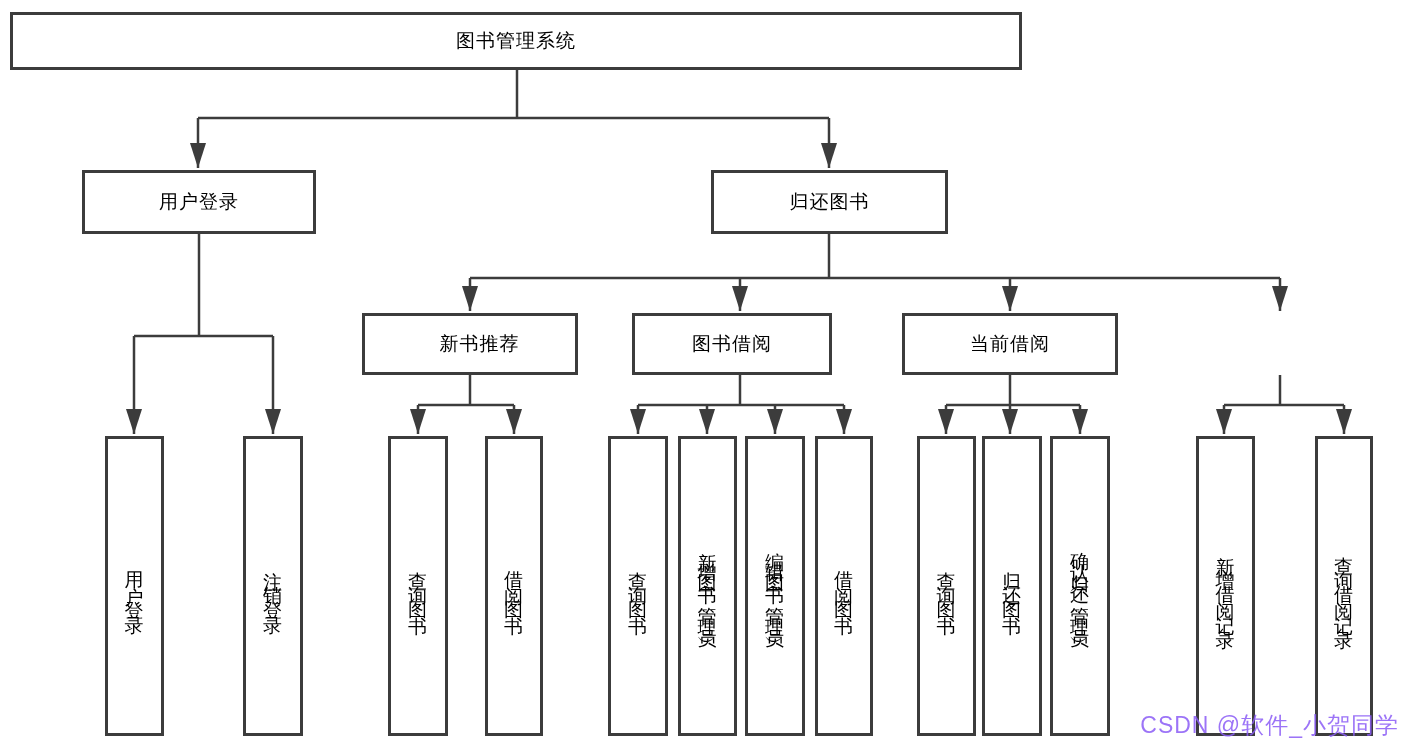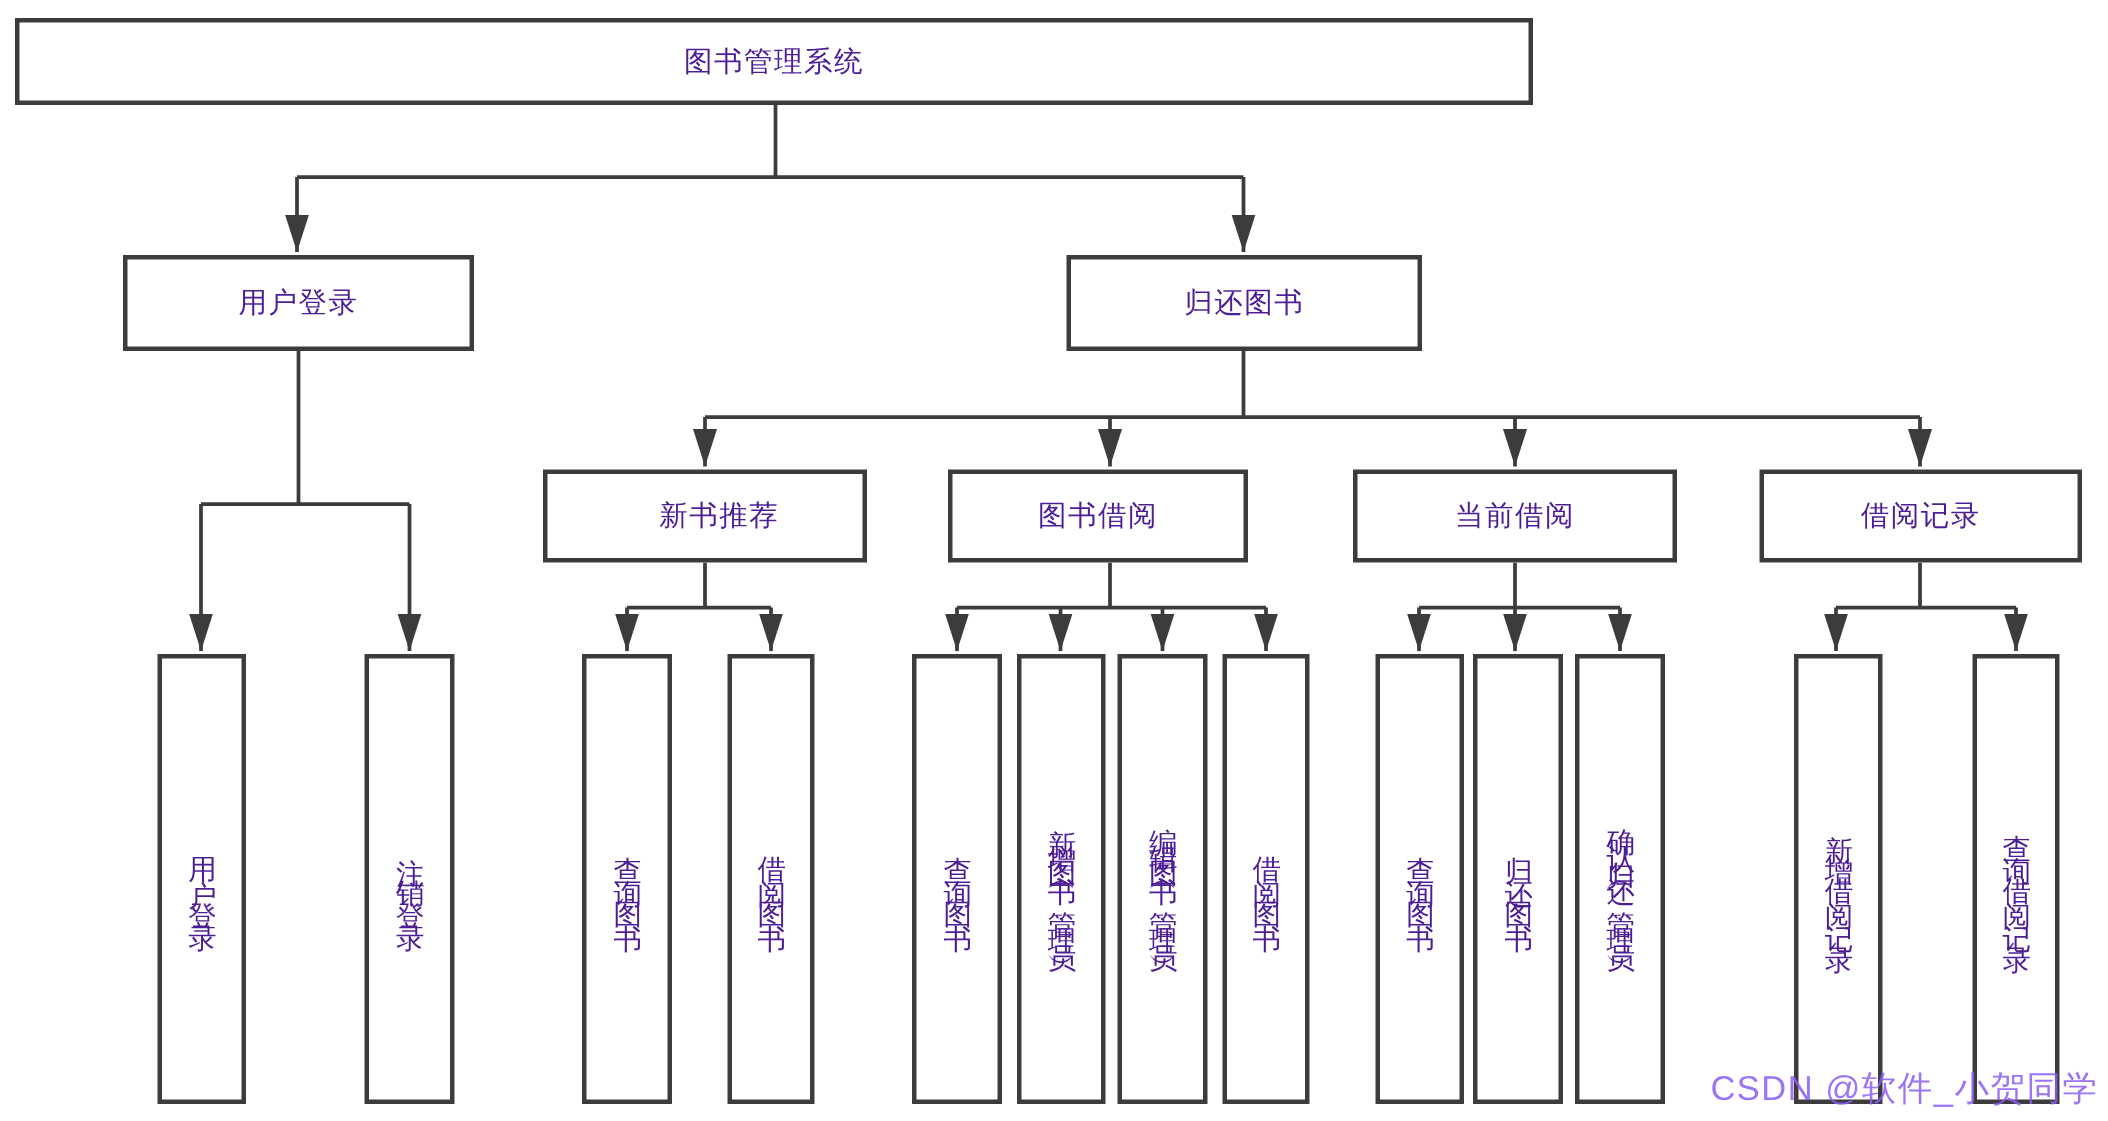--- a/index.html
+++ b/index.html
@@ -9,21 +9,21 @@
     background:#ffffff;
     font-family:"Liberation Sans",sans-serif;
     overflow:hidden;
   }
   #wires{position:absolute;left:0;top:0;z-index:1;}
   .box{
     position:absolute;
     box-sizing:border-box;
     border:3px solid #3c3c3c;
     background:#ffffff;
-    color:#4c1d95;
+    color:#000000;
     display:flex;
     align-items:center;
     justify-content:center;
     z-index:2;
   }
   .h-box{font-size:19px;letter-spacing:1px;}
   .root-box{font-size:19px;}
   .v-box{
     font-size:19px;
   }
@@ -114,23 +114,20 @@
 
   <div class="box h-box" style="left:362px;top:313px;width:216px;height:62px;padding-left:19px;">
     <span>新书推荐</span>
   </div>
   <div class="box h-box" style="left:632px;top:313px;width:200px;height:62px;">
     <span>图书借阅</span>
   </div>
   <div class="box h-box" style="left:902px;top:313px;width:216px;height:62px;">
     <span>当前借阅</span>
   </div>
-  <div class="box h-box" style="left:1173px;top:313px;width:215px;height:62px;">
-    <span>借阅记录</span>
-  </div>
 
   <div class="box v-box" style="left:105px;top:436px;width:59px;height:300px;">
     <span class="v-text">用户登录</span>
   </div>
   <div class="box v-box" style="left:243px;top:436px;width:60px;height:300px;">
     <span class="v-text">注销登录</span>
   </div>
 
   <div class="box v-box" style="left:388px;top:436px;width:60px;height:300px;">
     <span class="v-text">查询图书</span>

